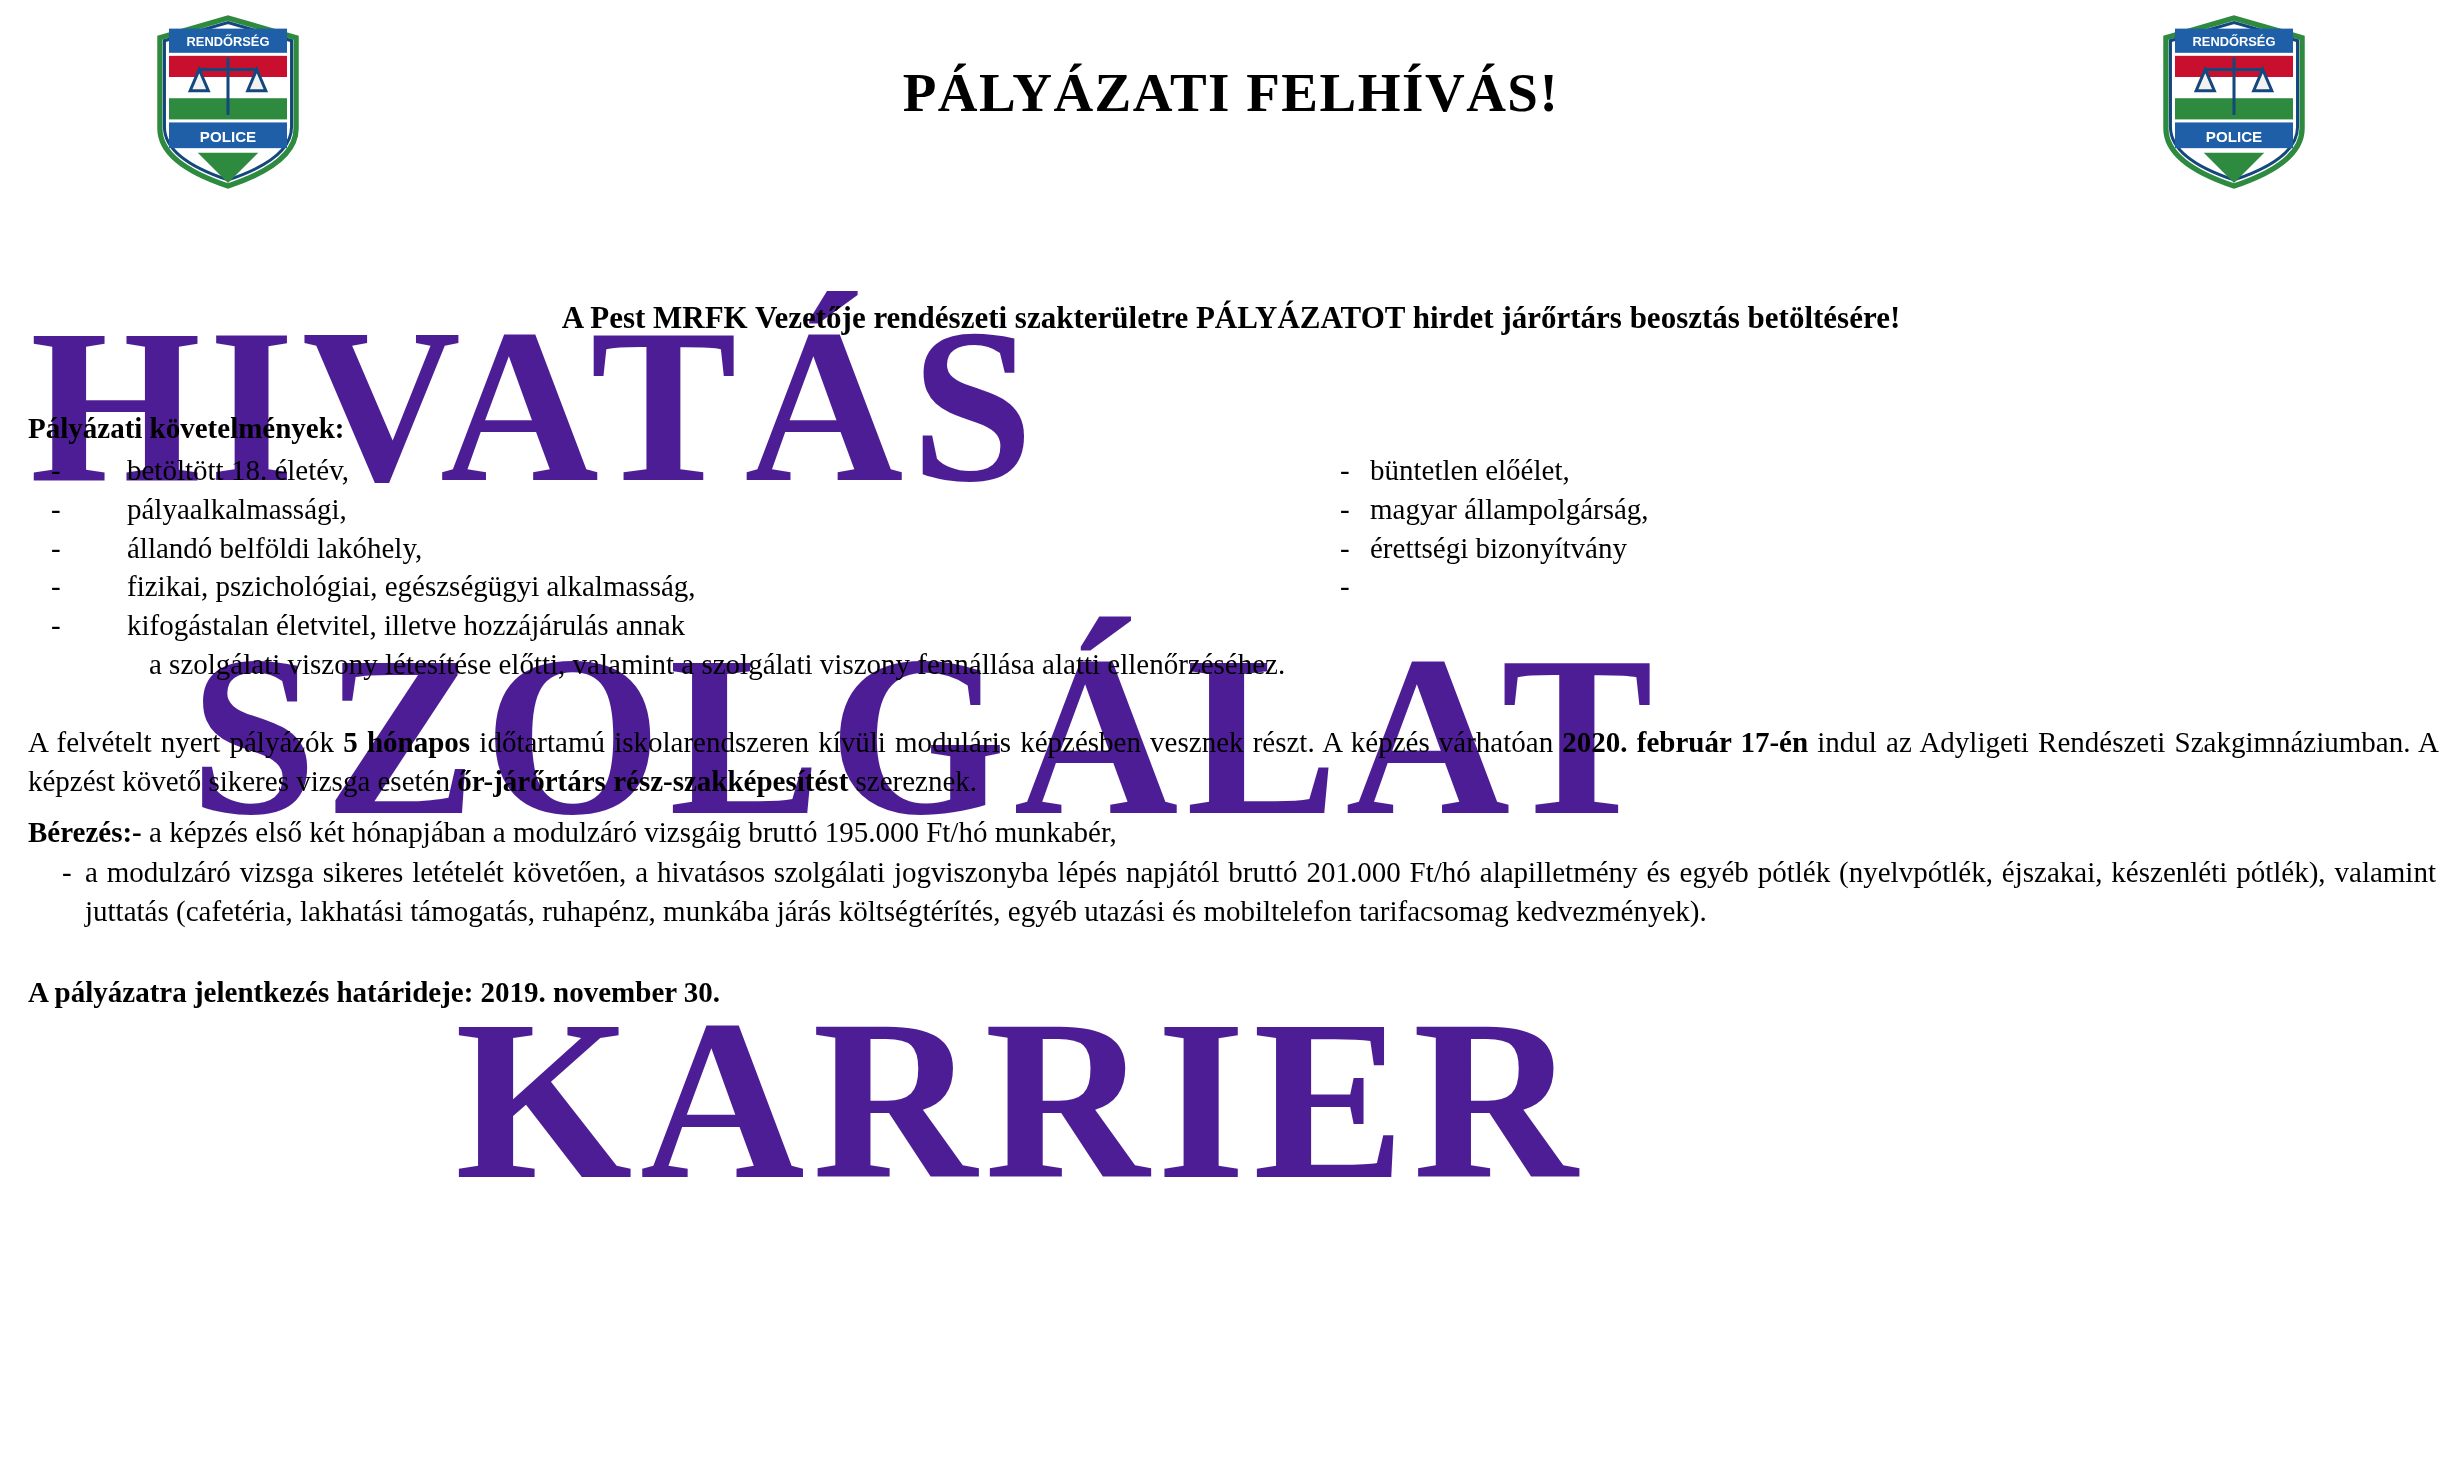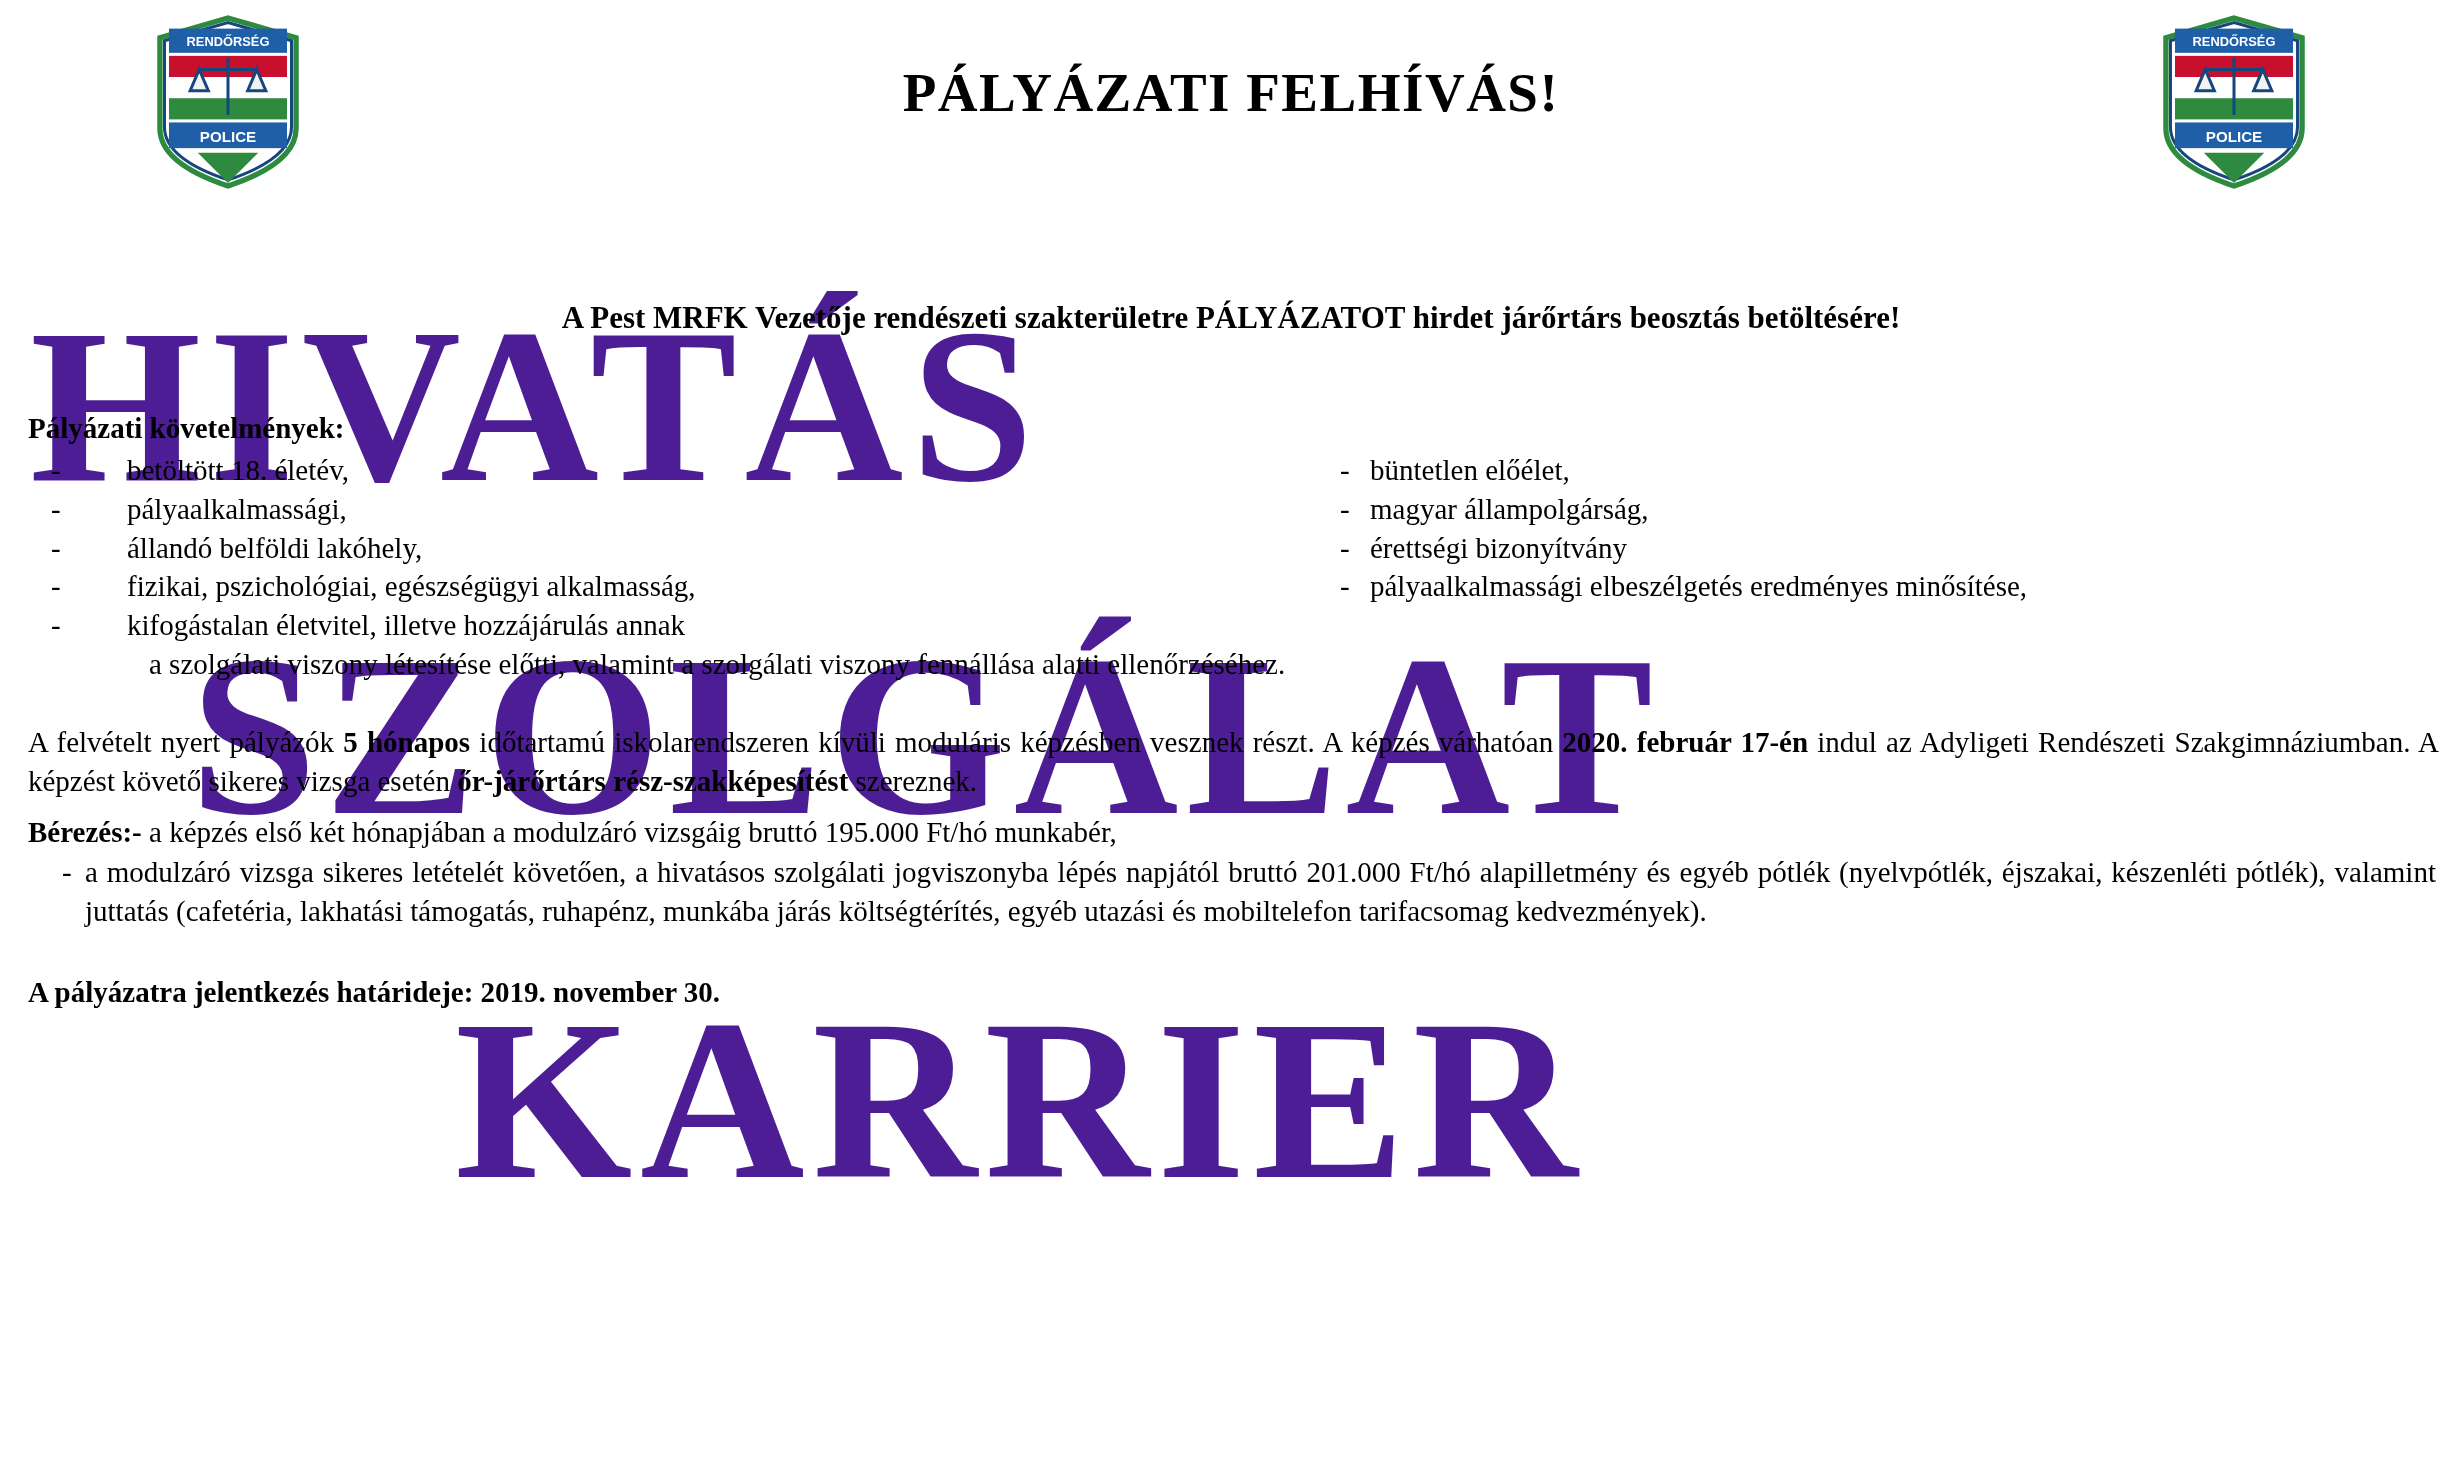--- a/index.html
+++ b/index.html
@@ -263,21 +263,20 @@
         </div>
       </div>
 
       <div class="req-row">
         <div class="req-col-left">
           <span class="dash">-</span>
           <span>fizikai, pszichológiai, egészségügyi alkalmasság,</span>
         </div>
         <div class="req-col-right">
           <span class="dash-r">-</span>
-          <span>pályaalkalmassági elbeszélgetés eredményes minősítése,</span>
         </div>
       </div>
 
       <div class="req-row">
         <div class="req-col-left">
           <span class="dash">-</span>
           <span>kifogástalan életvitel, illetve hozzájárulás annak</span>
         </div>
         <div class="req-col-right"></div>
       </div>

